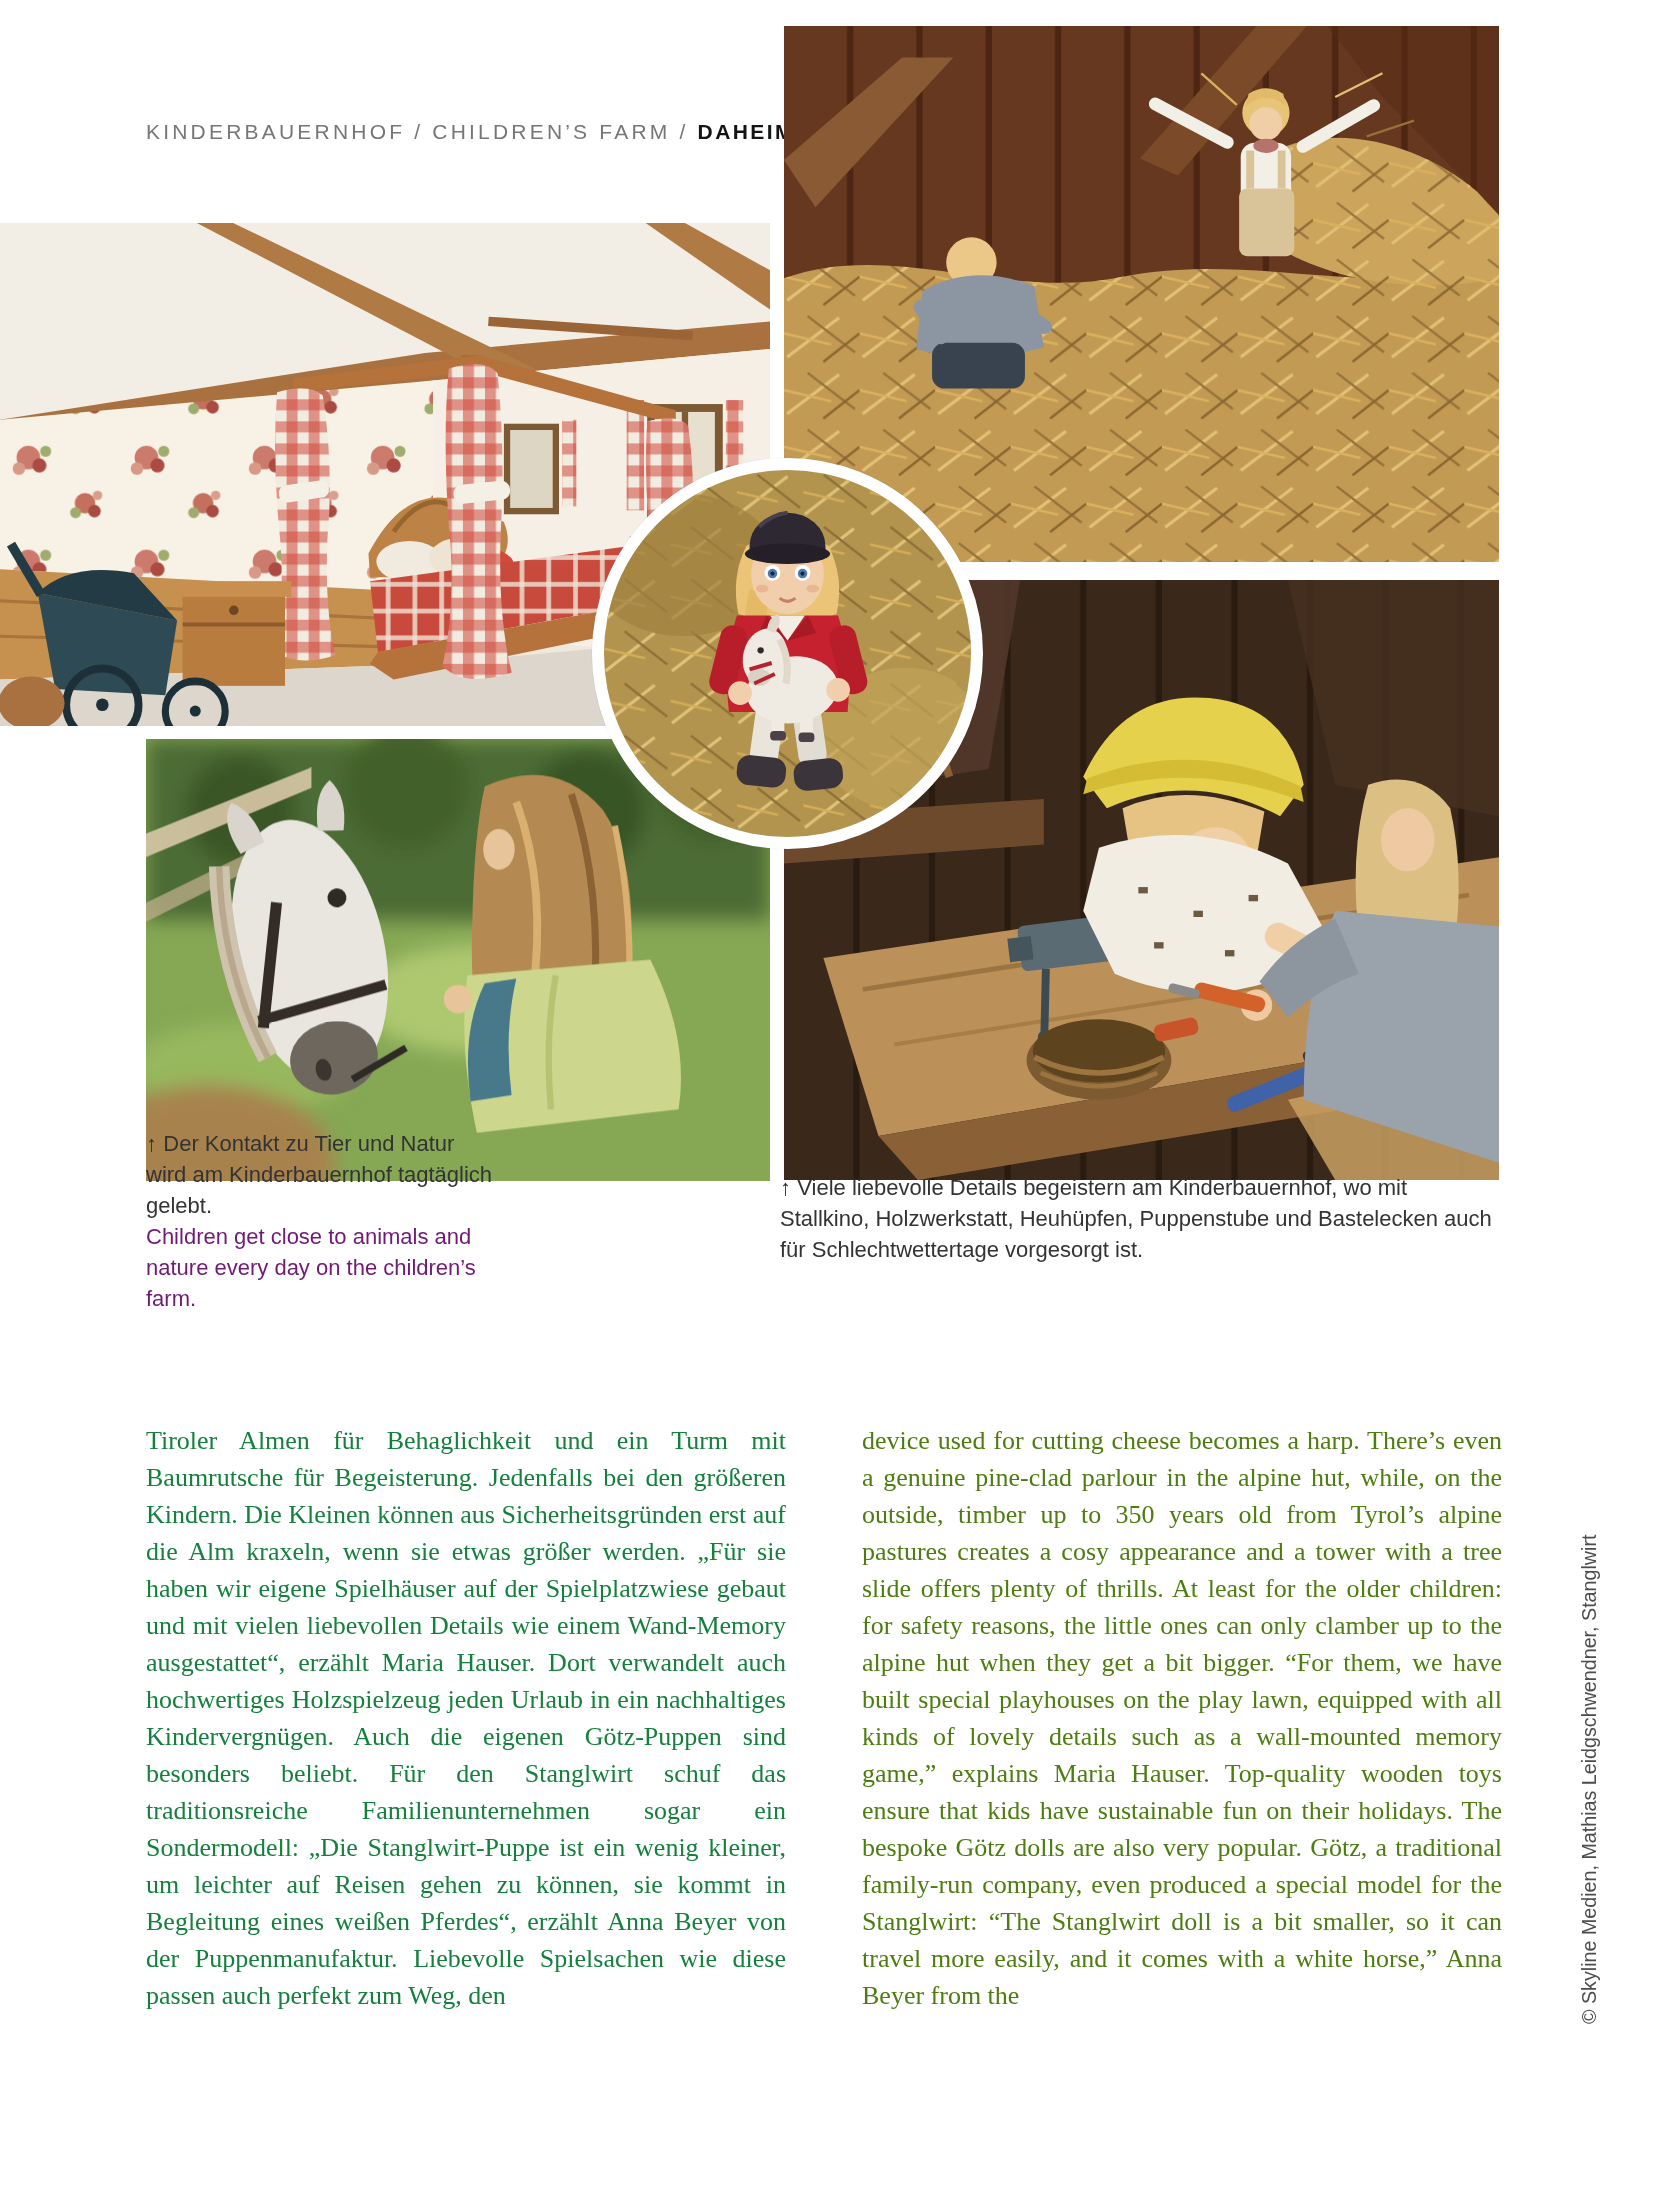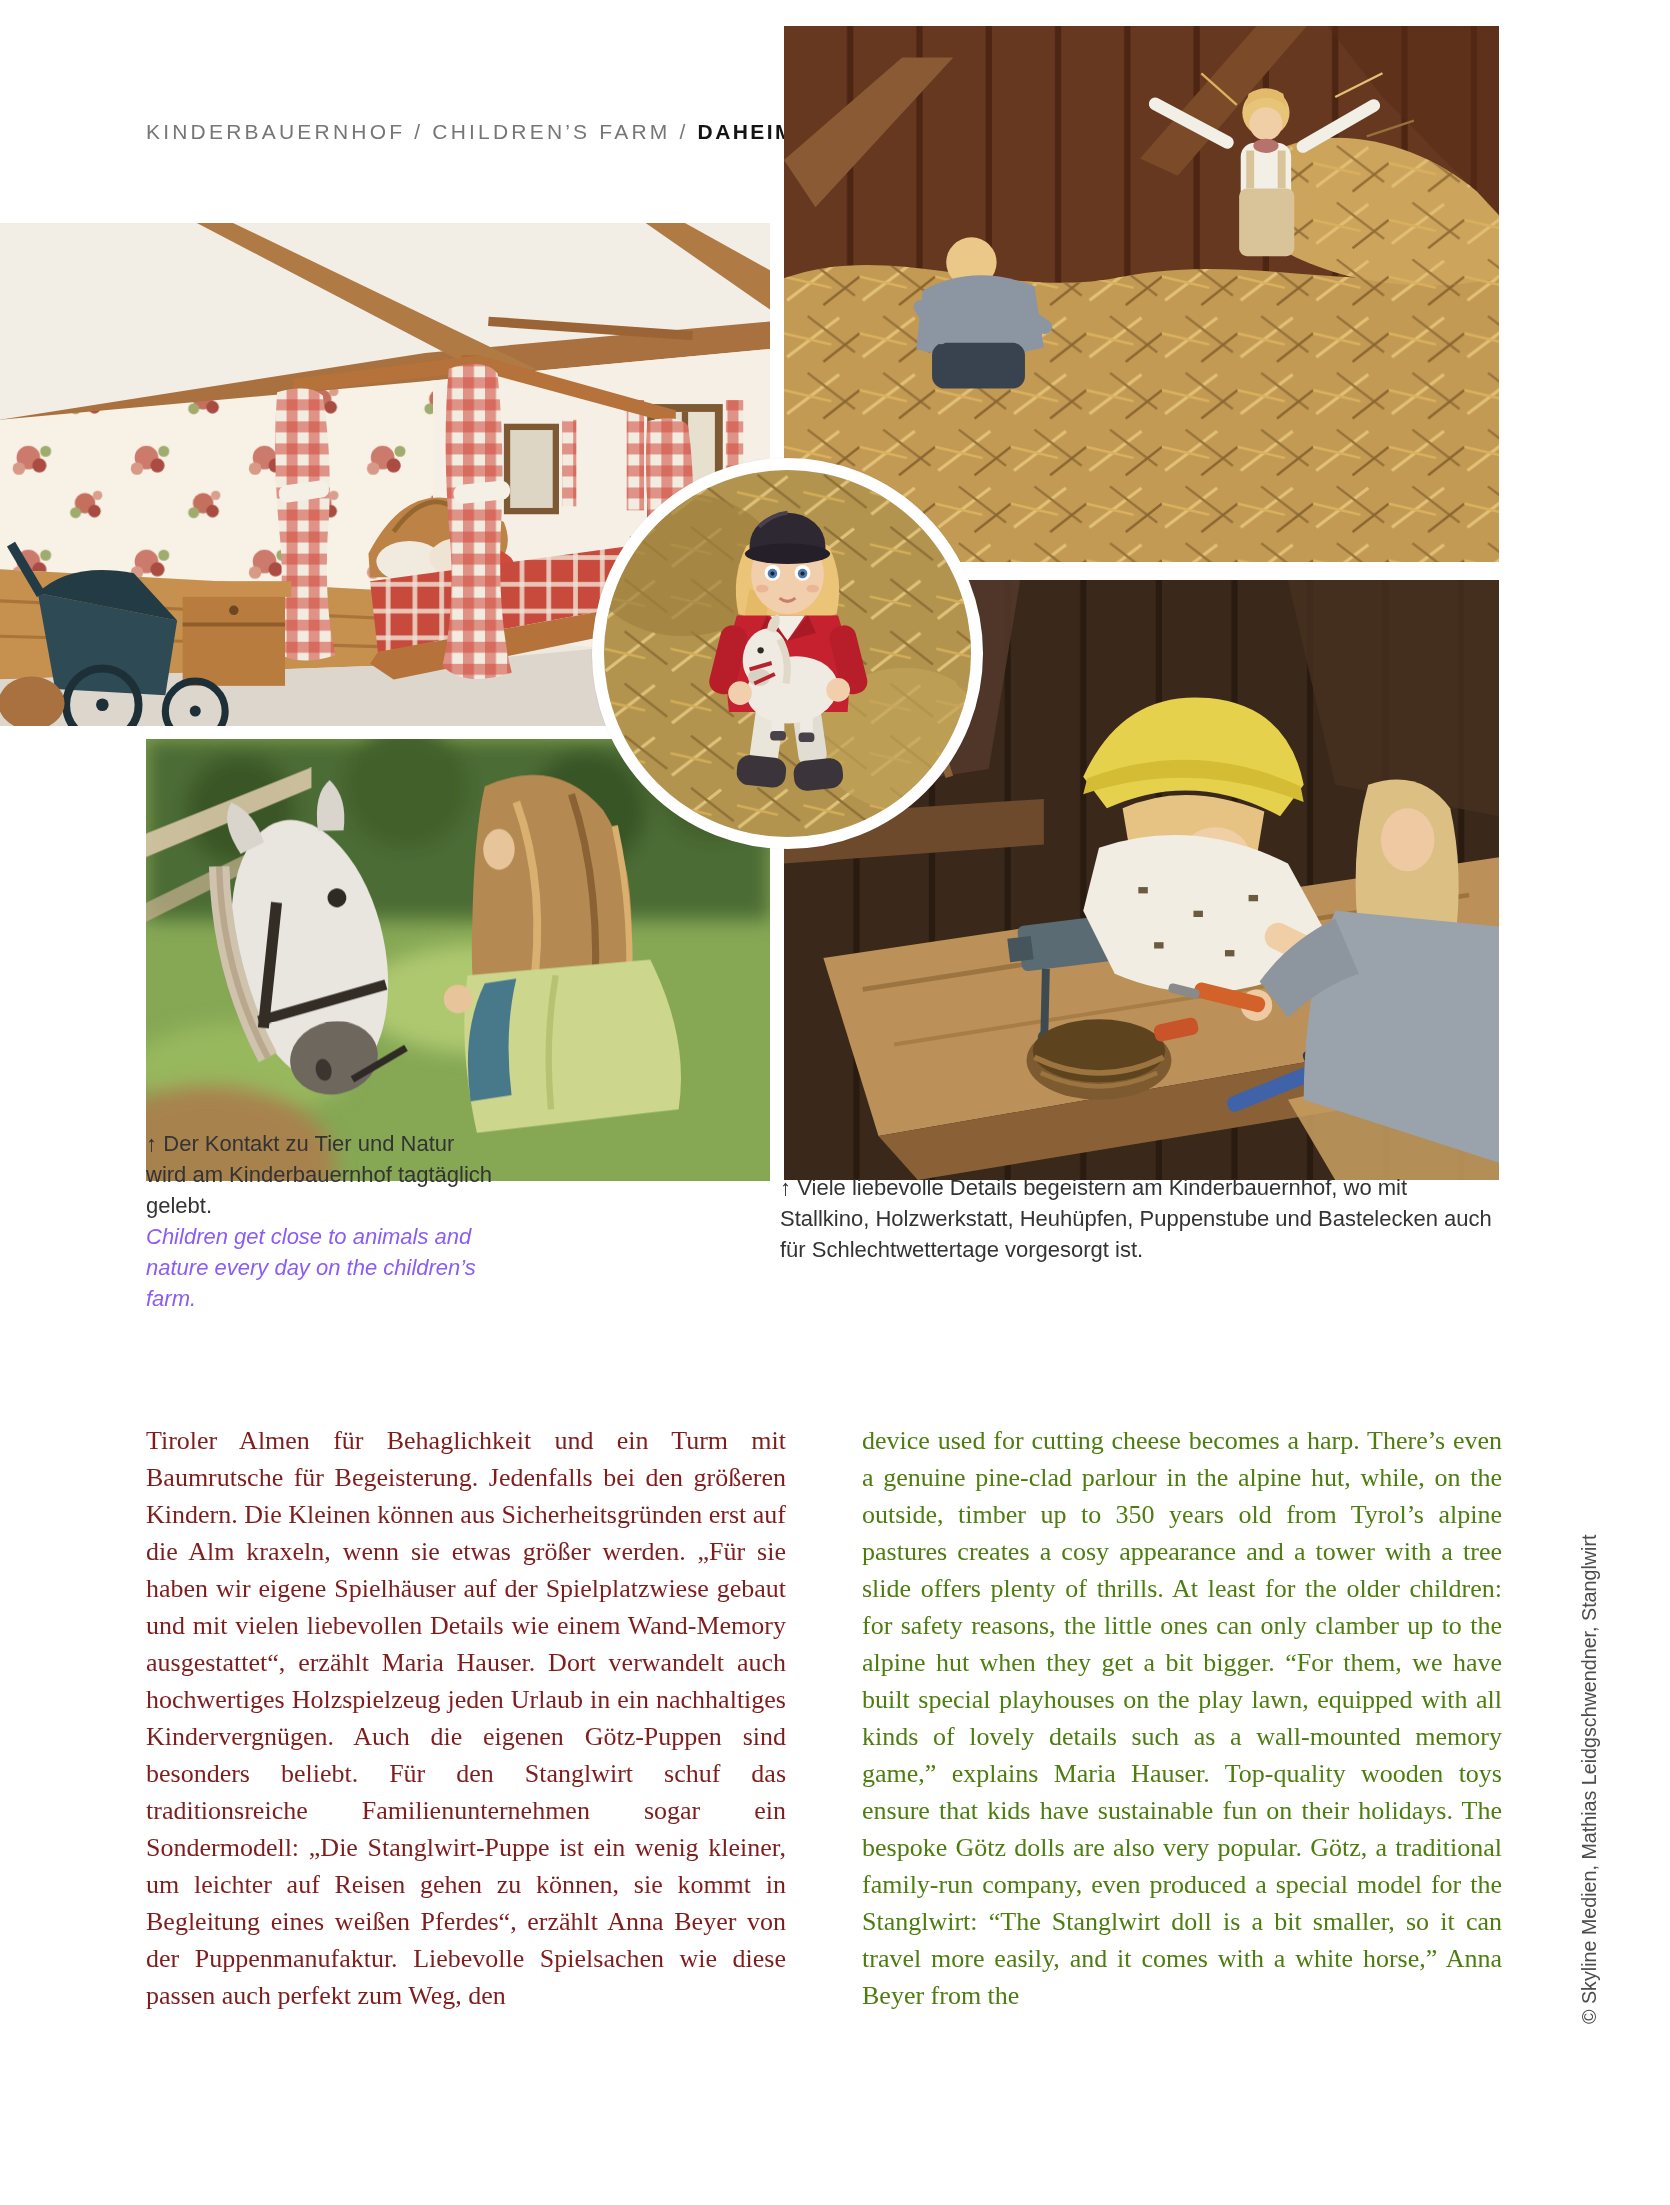--- a/index.html
+++ b/index.html
@@ -14,29 +14,29 @@
   .photo svg{display:block;width:100%;height:100%;}
   .photo-bedroom{left:0;top:223px;width:770px;height:503px;}
   .photo-hay{left:784px;top:26px;width:715px;height:536px;}
   .photo-pony{left:146px;top:739px;width:624px;height:442px;}
   .photo-workshop{left:784px;top:580px;width:715px;height:600px;}
   .photo-circle{left:592px;top:458px;width:391px;height:391px;border-radius:50%;
                 border:12.6px solid #ffffff;box-sizing:border-box;box-shadow:0 0 0 0.8px rgba(0,0,0,0.03);}
   
   .caption{position:absolute;font-size:22px;line-height:31px;}
   .caption .de{color:#333333;}
-  .caption .en{color:#8b5cf6;display:block;font-style:italic;}
+  .caption .en{color:#701a75;display:block;}
   .caption-left{left:146px;top:1128px;width:354px;}
   .caption-right{left:780px;top:1172px;width:720px;}
   .arrow{color:#333333;margin-right:6.3px;}
   
   .bodycol{position:absolute;top:1422px;width:640px;height:606px;
            font-family:"Liberation Serif",serif;font-size:26px;line-height:37px;
            text-align:justify;hyphens:auto;-webkit-hyphens:auto;}
-  .col-de{left:146px;color:#7f1d1d;}
+  .col-de{left:146px;color:#15803d;}
   .col-en{left:862px;color:#4d7c0f;}
   
   .credit{position:absolute;left:1578px;top:2024px;width:508px;height:27px;
           transform:rotate(-90deg);transform-origin:0 0;
           font-size:19.7px;color:#4c4c4c;white-space:nowrap;}
   
   .folio{position:absolute;left:146px;top:2098px;width:1353px;text-align:center;
          font-size:19.7px;color:#8d8d8d;letter-spacing:1.6px;}
   .folio .bar{color:#c9c9c9;font-weight:300;padding:0 4.7px;}
 </style>

